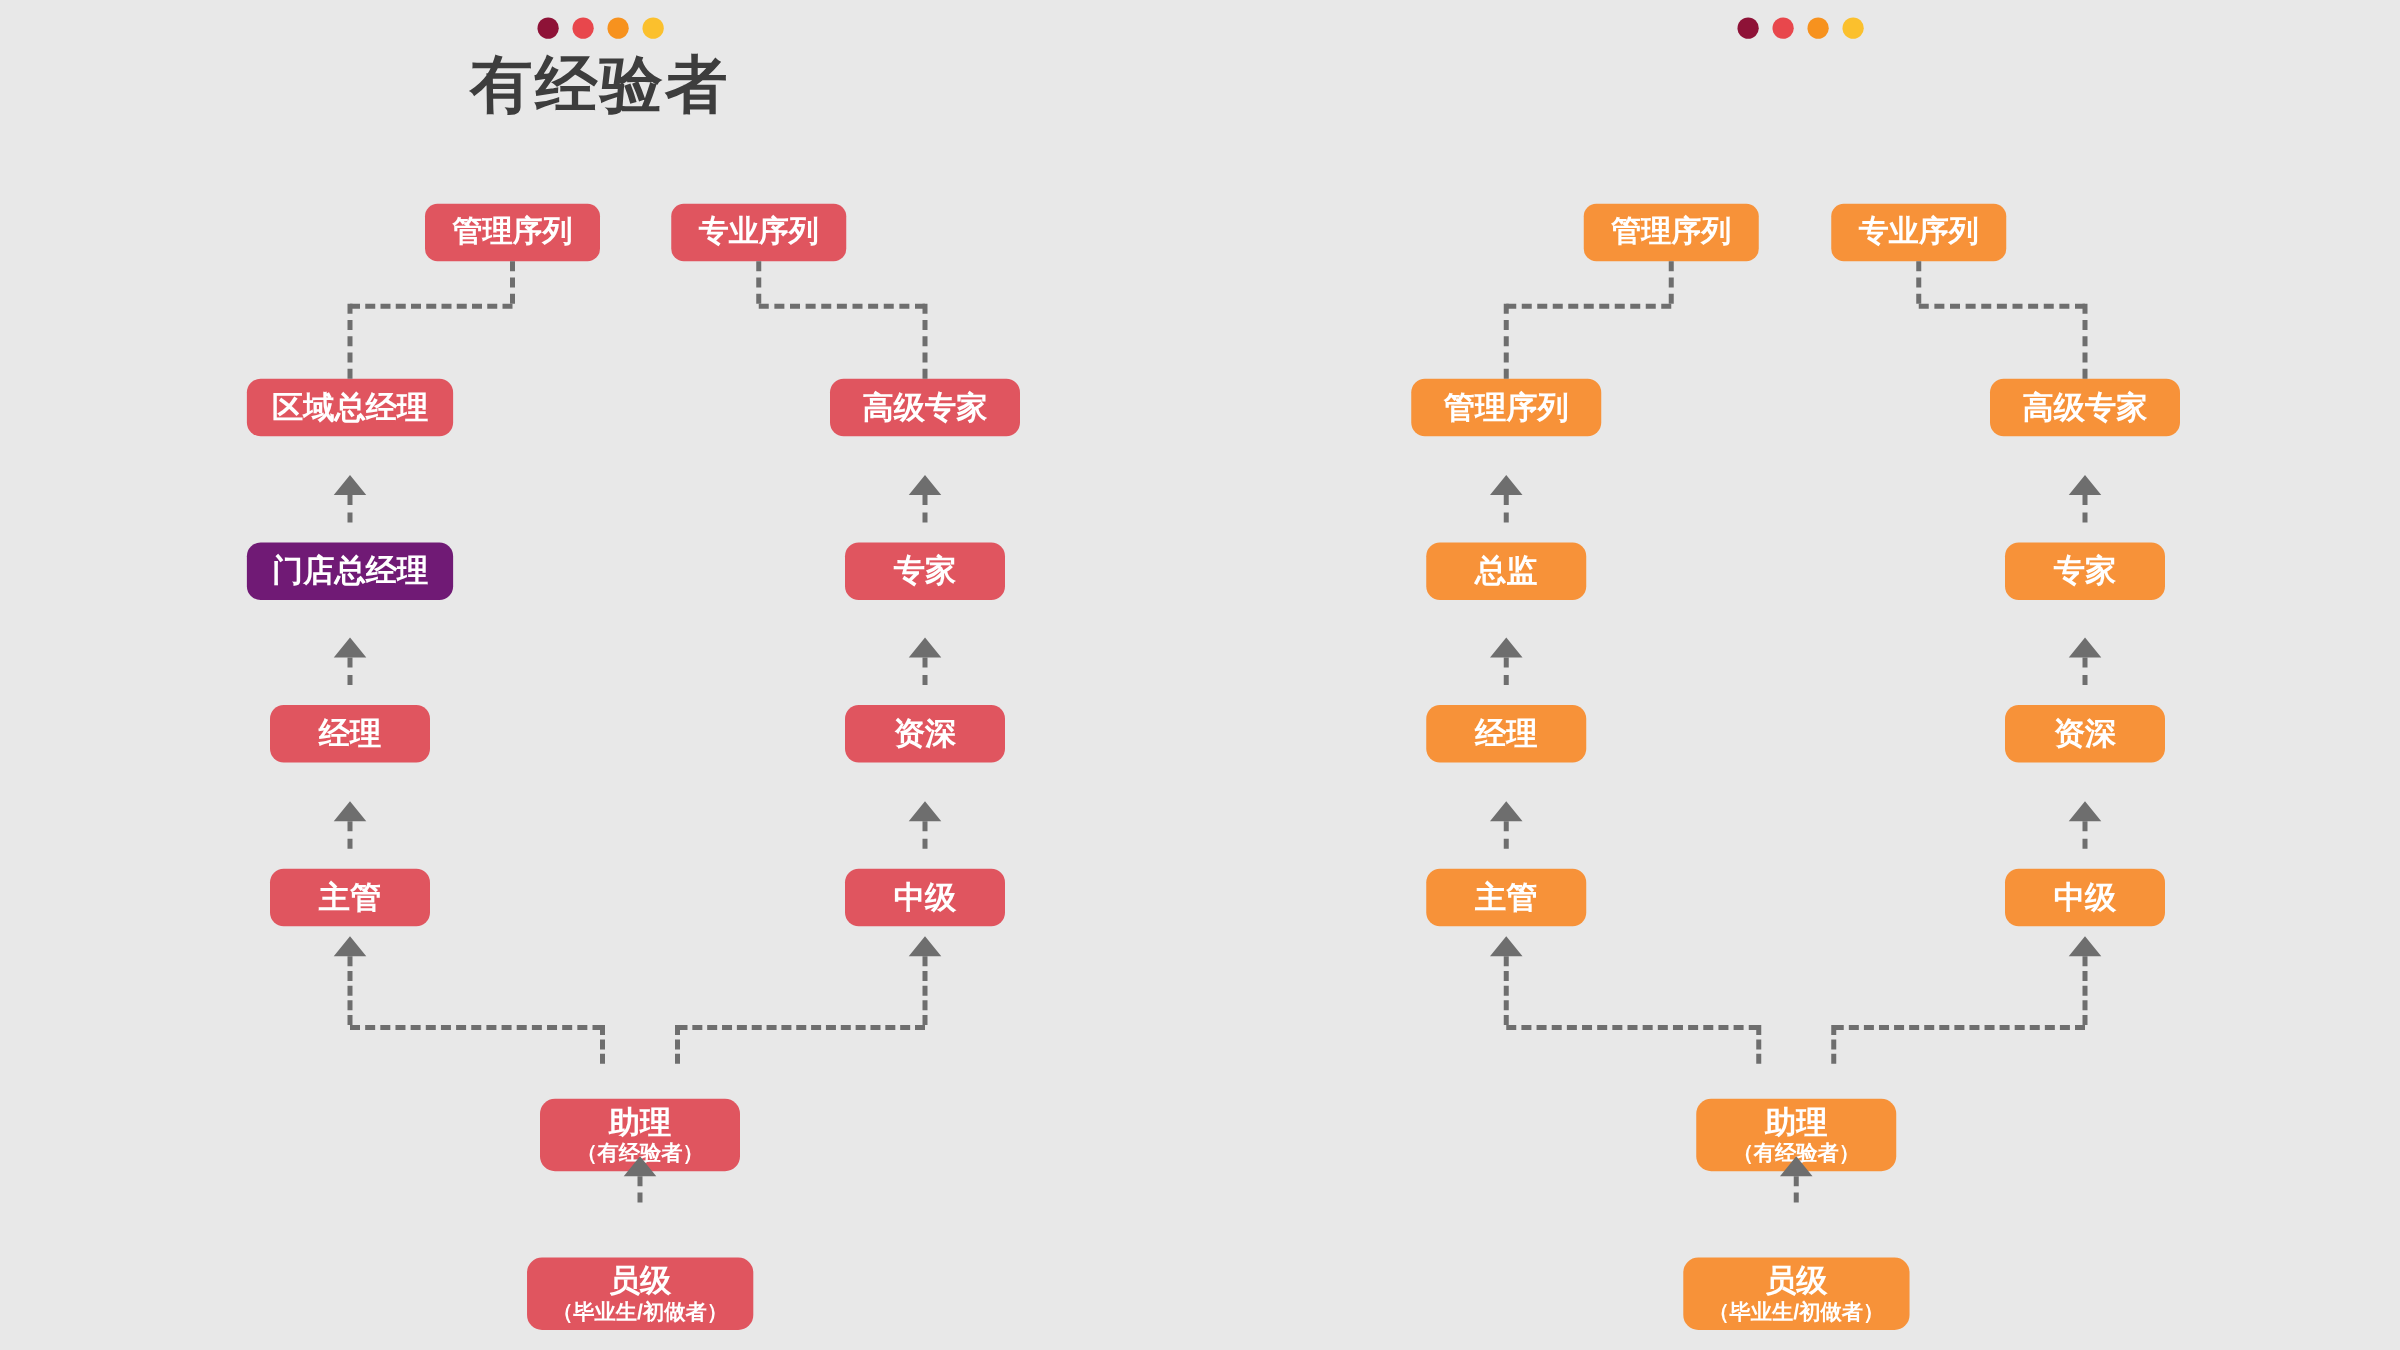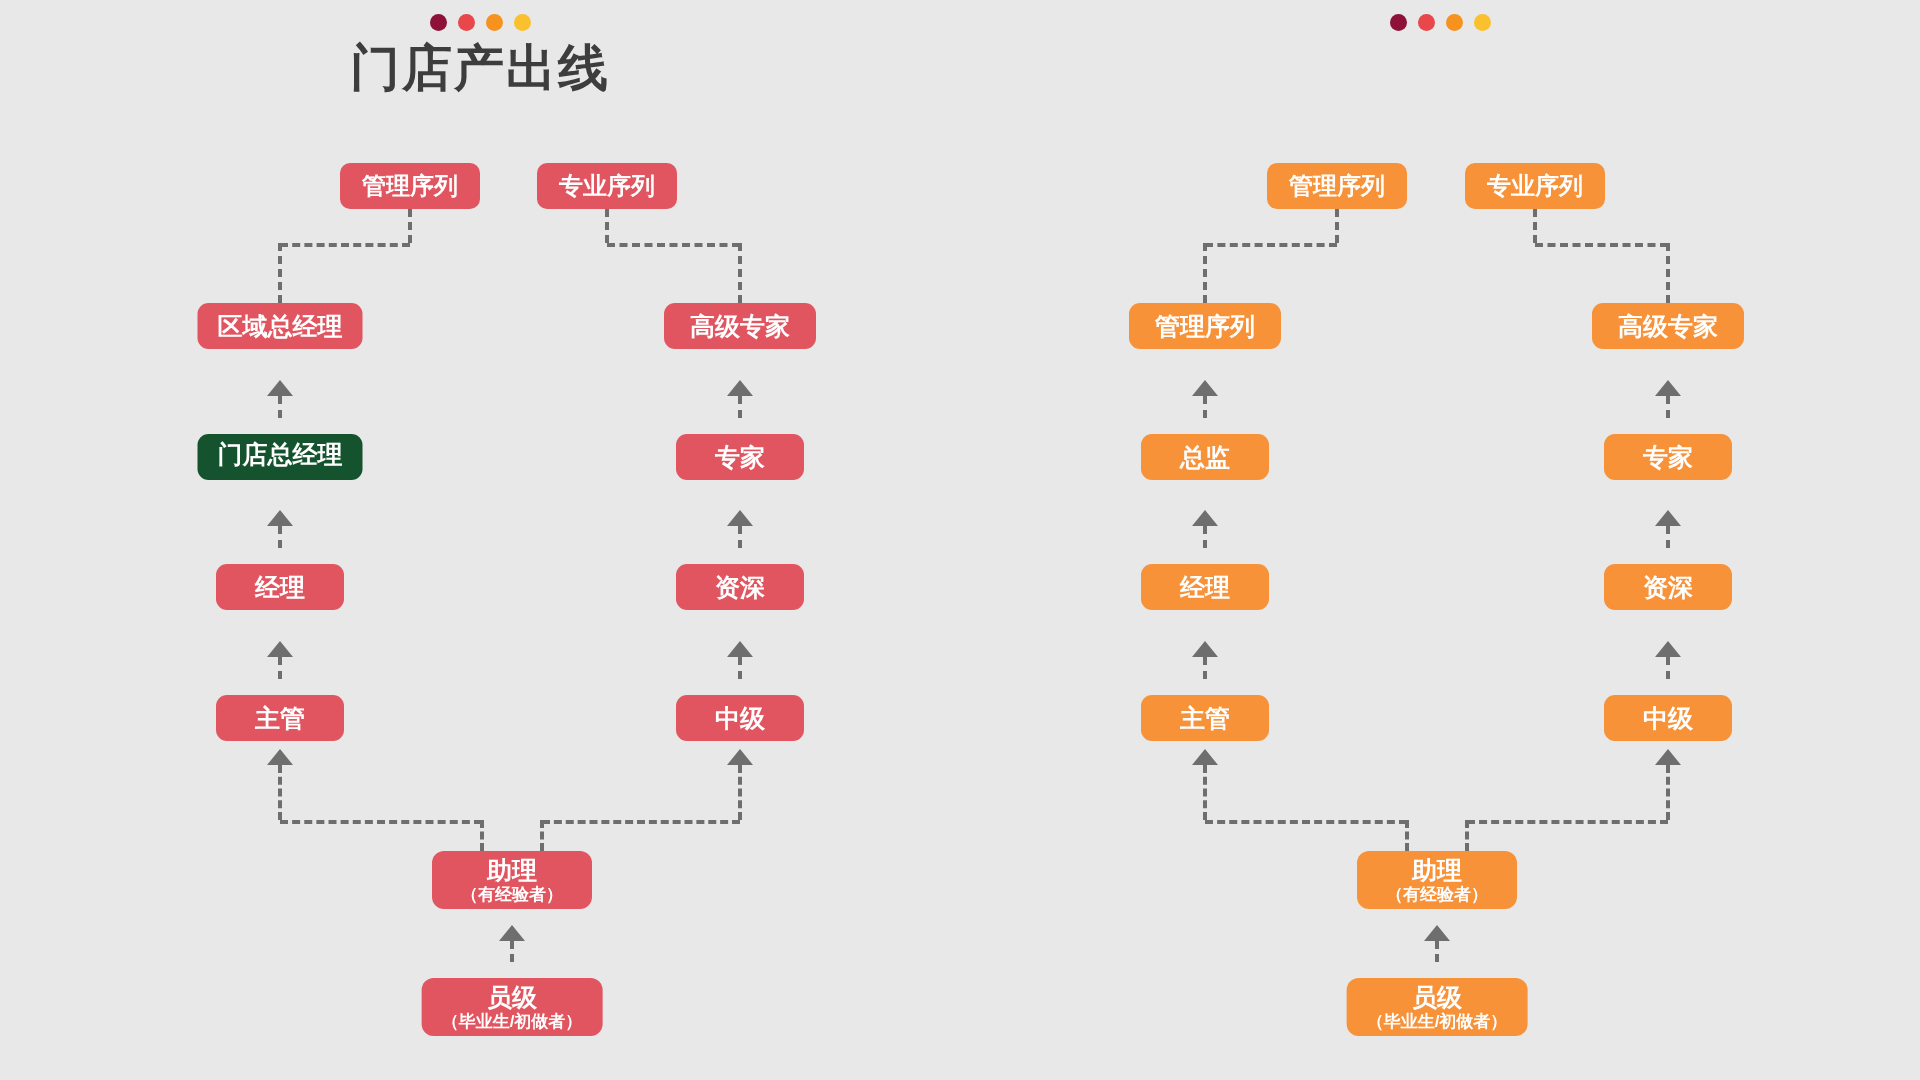--- a/index.html
+++ b/index.html
@@ -35,21 +35,21 @@
     align-items:center; justify-content:center;
     border-radius:11px; color:#FFFFFF;
     transform:translateX(-50%);
     text-align:center;
   }
   .node .l1 { font-size:25px; font-weight:bold; line-height:1.12; white-space:nowrap;text-align:right; }
   .node .l2 { font-size:17px; font-weight:bold; line-height:1.15; white-space:nowrap; margin-top:1px; }
   .node.badge { height:46px; padding:0 22px; border-radius:10px; }
   .node.badge .l1 { font-size:24px; }
   .node.rank  { height:46px; min-width:128px; padding:0 20px; }
-  .node.dual  { height:58px; min-width:160px; padding:0 20px; border-radius:12px; }
+  .node.dual  { height:58px; min-width:160px; padding:0 20px; border-radius:12px;margin-top:28px; }
   .vline {
     position:absolute; width:0; border-left:4px dashed #6E6E6E;
     transform:translateX(-50%);
   }
   .hline {
     position:absolute; height:0; border-top:4px dashed #6E6E6E;
   }
   .arrow {
     position:absolute; width:0; height:0;
     border-left:13px solid transparent;
@@ -65,34 +65,34 @@
 
   <div class="panel" id="panel-left">
 
     <div class="panel-header">
       <div class="dot-row">
         <span class="dot" id="L-dot0" style="background: rgb(142, 18, 55);"></span>
         <span class="dot" id="L-dot1" style="background: rgb(232, 71, 76);"></span>
         <span class="dot" id="L-dot2" style="background: rgb(247, 146, 30);"></span>
         <span class="dot" id="L-dot3" style="background: rgb(251, 192, 45);"></span>
       </div>
-      <div class="panel-title" style="color: rgb(61, 61, 61);">门店产出线</div>
+      <div class="panel-title" style="color: rgb(61, 61, 61);">有经验者</div>
     </div>
 
     <div class="node badge" id="L-badge0" style="left: 410px; top: 163px; background: rgb(224, 85, 95);">
       <span class="l1">管理序列</span>
     </div>
     <div class="node badge" id="L-badge1" style="left: 607px; top: 163px; background: rgb(224, 85, 95);">
       <span class="l1">专业序列</span>
     </div>
 
     <div class="node rank" id="L-m0" style="left: 280px; top: 303px; min-width: 162px; background: rgb(224, 85, 95);">
       <span class="l1">区域总经理</span>
     </div>
-    <div class="node rank" id="L-m1" style="left: 280px; top: 434px; min-width: 162px; background: #14532d; font-family: Liberation Mono, monospace;">
+    <div class="node rank" id="L-m1" style="left: 280px; top: 434px; min-width: 162px; background: #701a75;">
       <span class="l1">门店总经理</span>
     </div>
     <div class="node rank" id="L-m2" style="left: 280px; top: 564px; background: rgb(224, 85, 95);">
       <span class="l1">经理</span>
     </div>
     <div class="node rank" id="L-m3" style="left: 280px; top: 695px; background: rgb(224, 85, 95);">
       <span class="l1">主管</span>
     </div>
 
     <div class="node rank" id="L-p0" style="left: 740px; top: 303px; min-width: 152px; background: rgb(224, 85, 95);">

